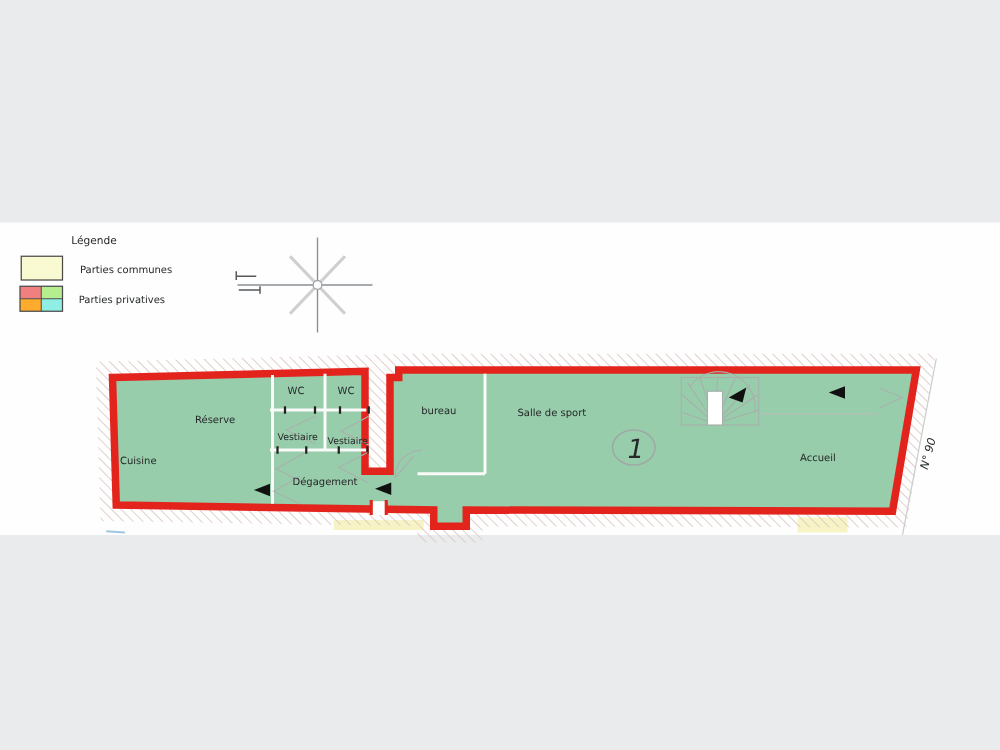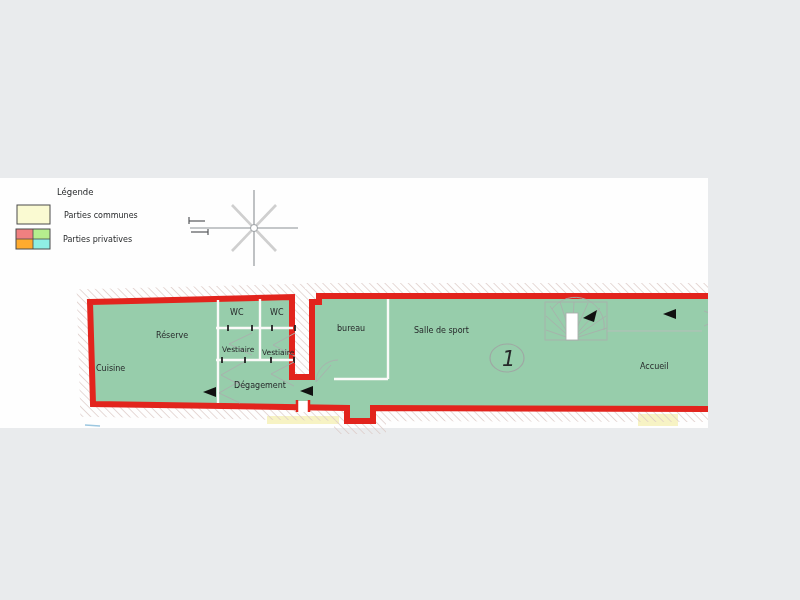--- a/index.html
+++ b/index.html
@@ -1,16 +1,16 @@
 <!DOCTYPE html>
 <html><head>
 <meta charset="utf-8">
 <style>
   html,body{margin:0;padding:0;background:#E9EBED;}
-  #stage{position:relative;width:708px;height:600px;background:#E9EBED;overflow:hidden;
+  #stage{position:relative;width:800px;height:600px;background:#E9EBED;overflow:hidden;
          font-family:"DejaVu Sans",sans-serif;}
   svg{position:absolute;left:0;top:0;}
   text{fill:#26282A;font-family:"DejaVu Sans",sans-serif;}
 </style>
 </head>
 <body>
 
 <div id="stage">
 <svg width="800" height="600" viewBox="0 0 800 600">
   <defs>

